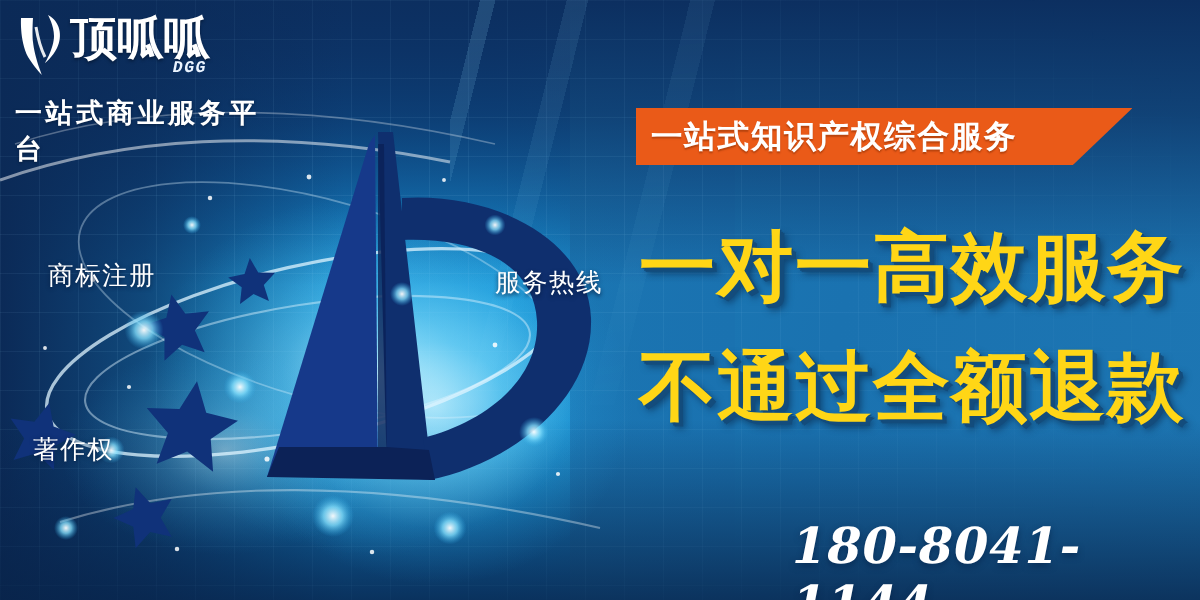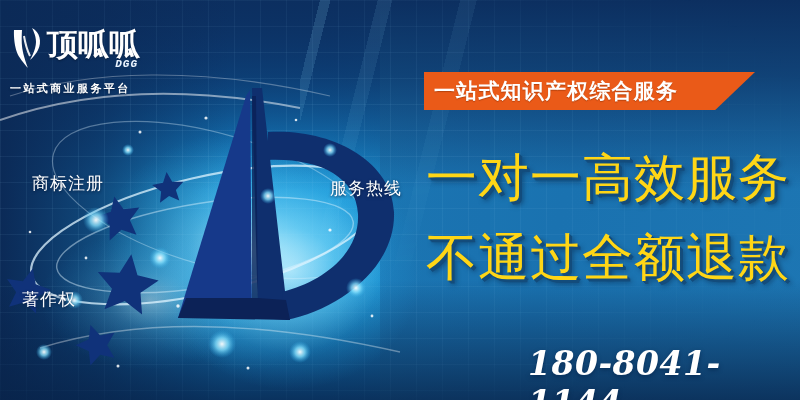--- a/index.html
+++ b/index.html
@@ -60,41 +60,41 @@
     position:absolute;left:125px;top:120px;width:330px;height:300px;
     background:radial-gradient(closest-side,rgba(215,245,255,.85) 0%,rgba(120,215,250,.45) 28%,rgba(40,165,230,.20) 55%,rgba(20,120,200,0) 80%);
     pointer-events:none;
   }
 
   
   .illus{position:absolute;left:0;top:0;width:420px;height:400px;}
   .illus svg{position:absolute;inset:0;width:420px;height:400px;}
 
   
-  .logo{position:absolute;left:10px;top:26px;width:180px;}
+  .logo{position:absolute;left:10px;top:8px;width:180px;}
   .logo-row{display:flex;align-items:flex-start;}
   .logo-mark{width:34px;height:46px;flex:0 0 auto;}
   .logo-word{
     margin-left:3px;position:relative;
   }
   .logo-cn{
     font-family:"DejaVu Sans","Liberation Sans",sans-serif;
     font-size:31px;font-weight:700;color:#ffffff;letter-spacing:0px;
     line-height:36px;
     text-shadow:0 1px 2px rgba(3,20,45,.65);
   }
   .logo-en{
     position:absolute;right:2px;top:32px;
     font-family:Liberation Mono, monospace;
     font-size:11px;font-weight:700;font-style:italic;color:#eaf4ff;
     letter-spacing:1px;
   }
   .logo-tag{
     margin-top:9px;
-    font-size:11px;font-weight:700;color:#ffffff;letter-spacing:2.4px;
+    font-size:18px;font-weight:700;color:#ffffff;letter-spacing:2.4px;
     text-shadow:0 1px 2px rgba(3,20,45,.6);
   }
 
   
   .ilabel{
     position:absolute;color:#ffffff;font-size:17px;font-weight:400;
     letter-spacing:1px;
     text-shadow:0 1px 3px rgba(4,24,56,.85);
     white-space:nowrap;
   }
@@ -114,21 +114,21 @@
   }
   .ribbon-text{
     position:absolute;left:24px;top:72px;height:38px;
     display:flex;align-items:center;
     font-size:21px;font-weight:700;color:#ffffff;letter-spacing:1.2px;
     text-shadow:0 1px 1px rgba(120,40,0,.45);
   }
 
   .headline{
     position:absolute;left:16px;
-    font-size:51px;font-weight:400;color:#ffd616;
+    font-size:51px;font-weight:700;color:#ffd616;
     letter-spacing:1px;white-space:nowrap;
     text-shadow:
       3px 3px 0 #134c7c,
       2px 2px 0 #134c7c,
       1px 1px 0 #134c7c,
       4px 4px 5px rgba(5,30,60,.55);
   }
   #headline-1{top:144px;}
   #headline-2{top:224px;text-align:center;}
 

